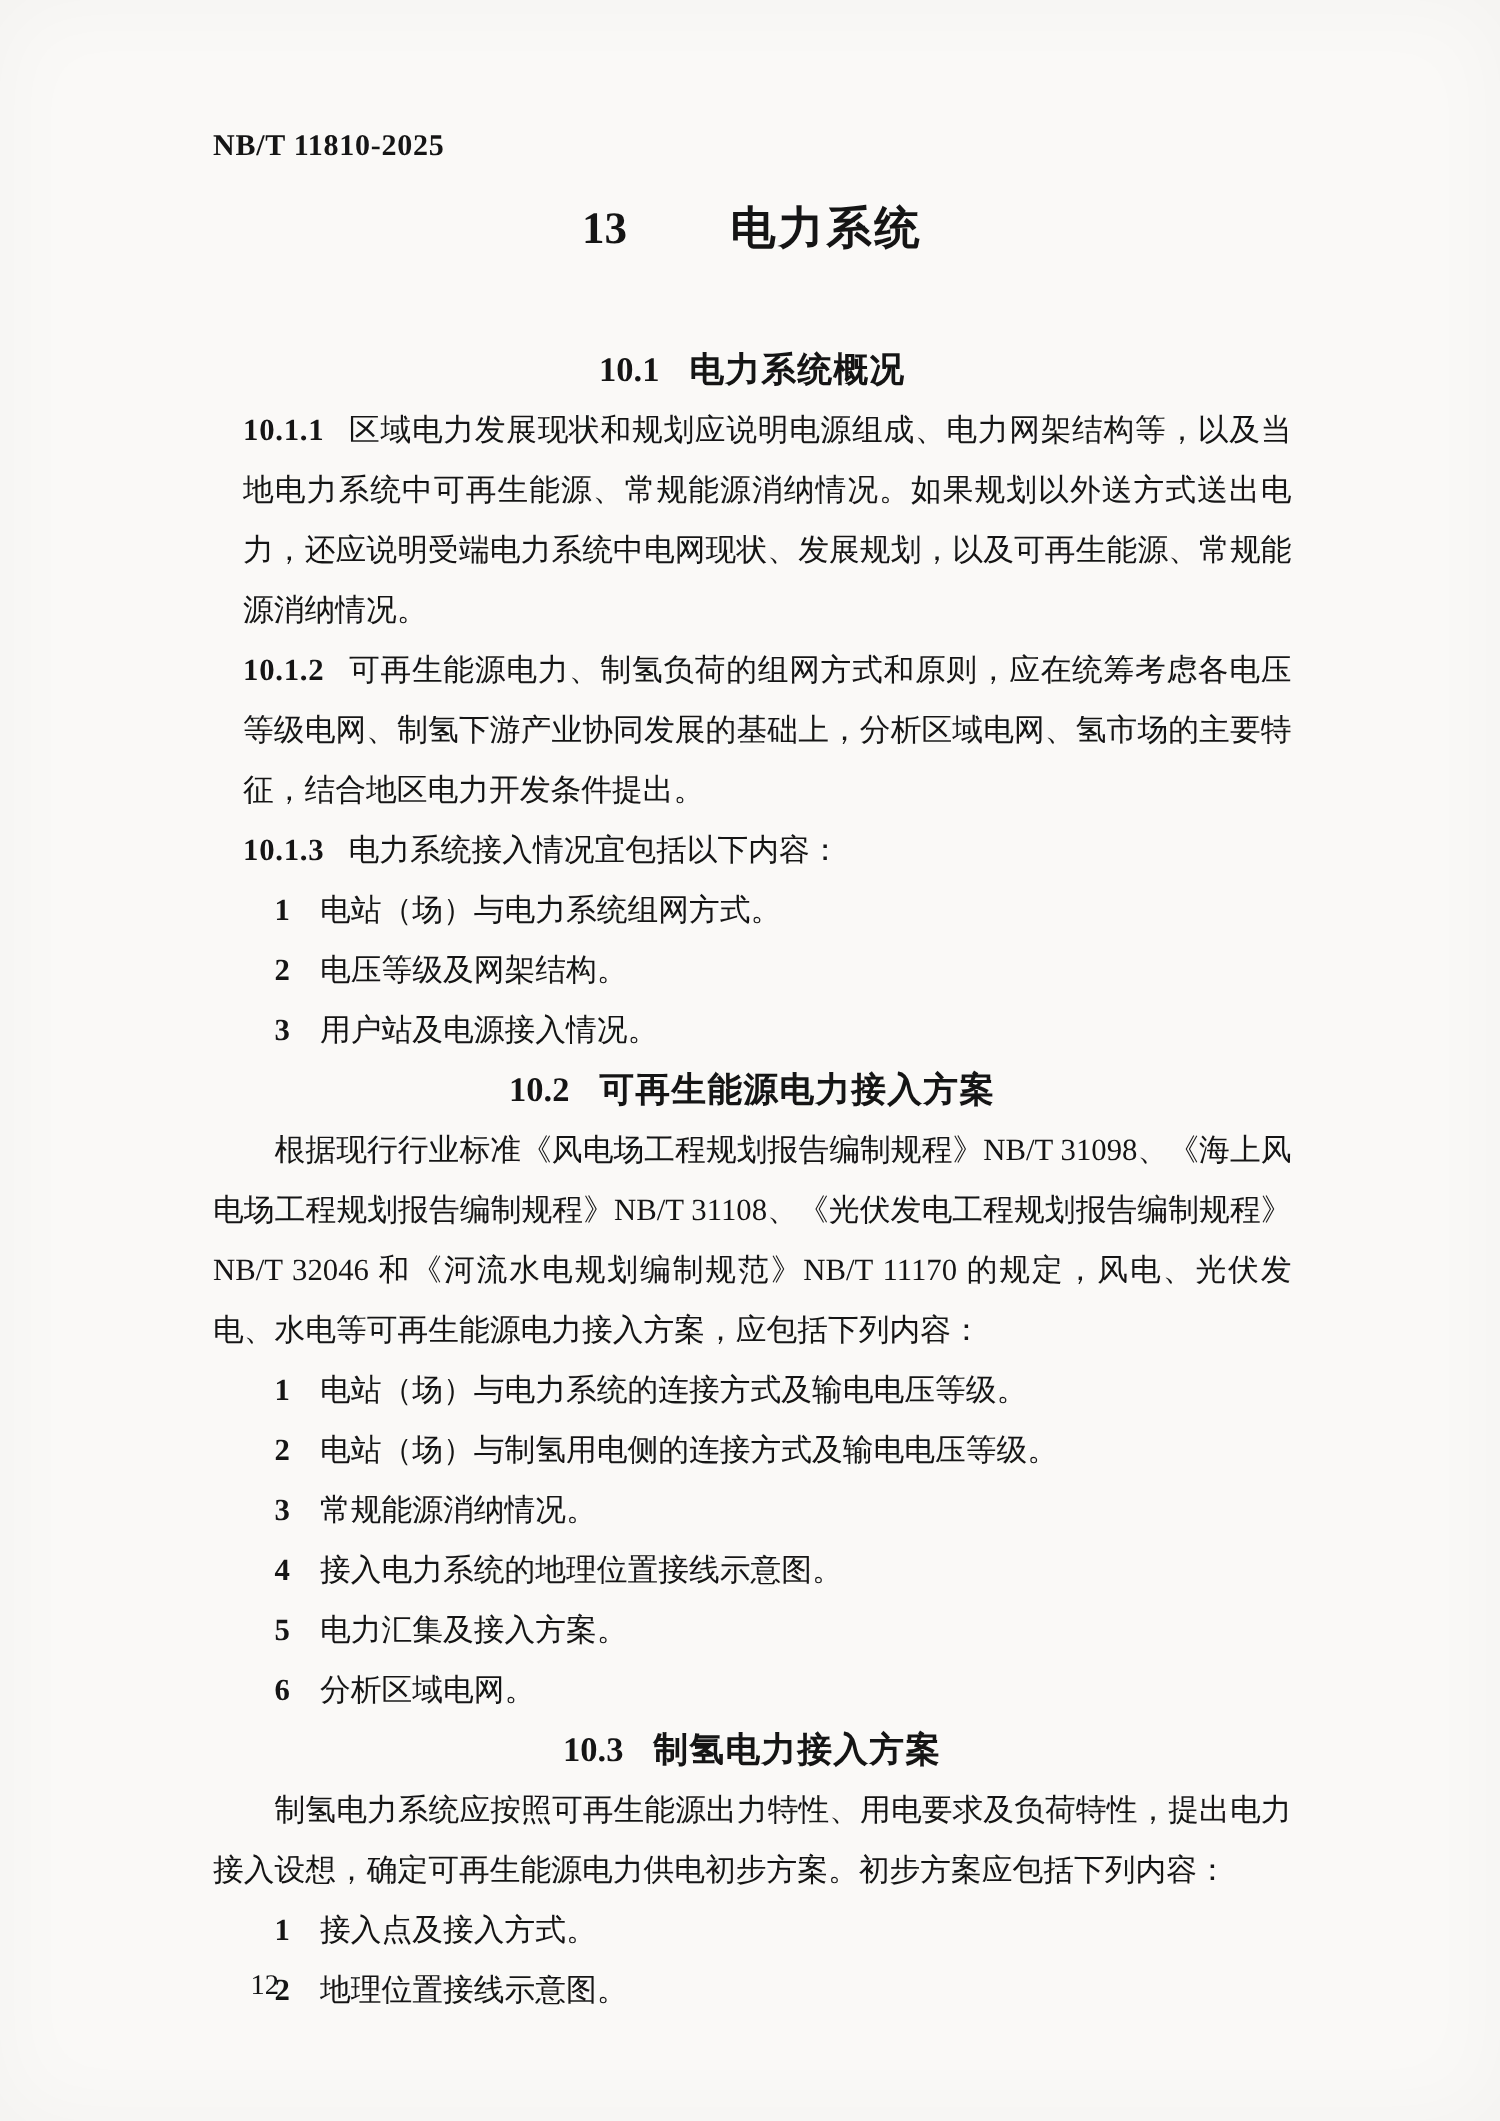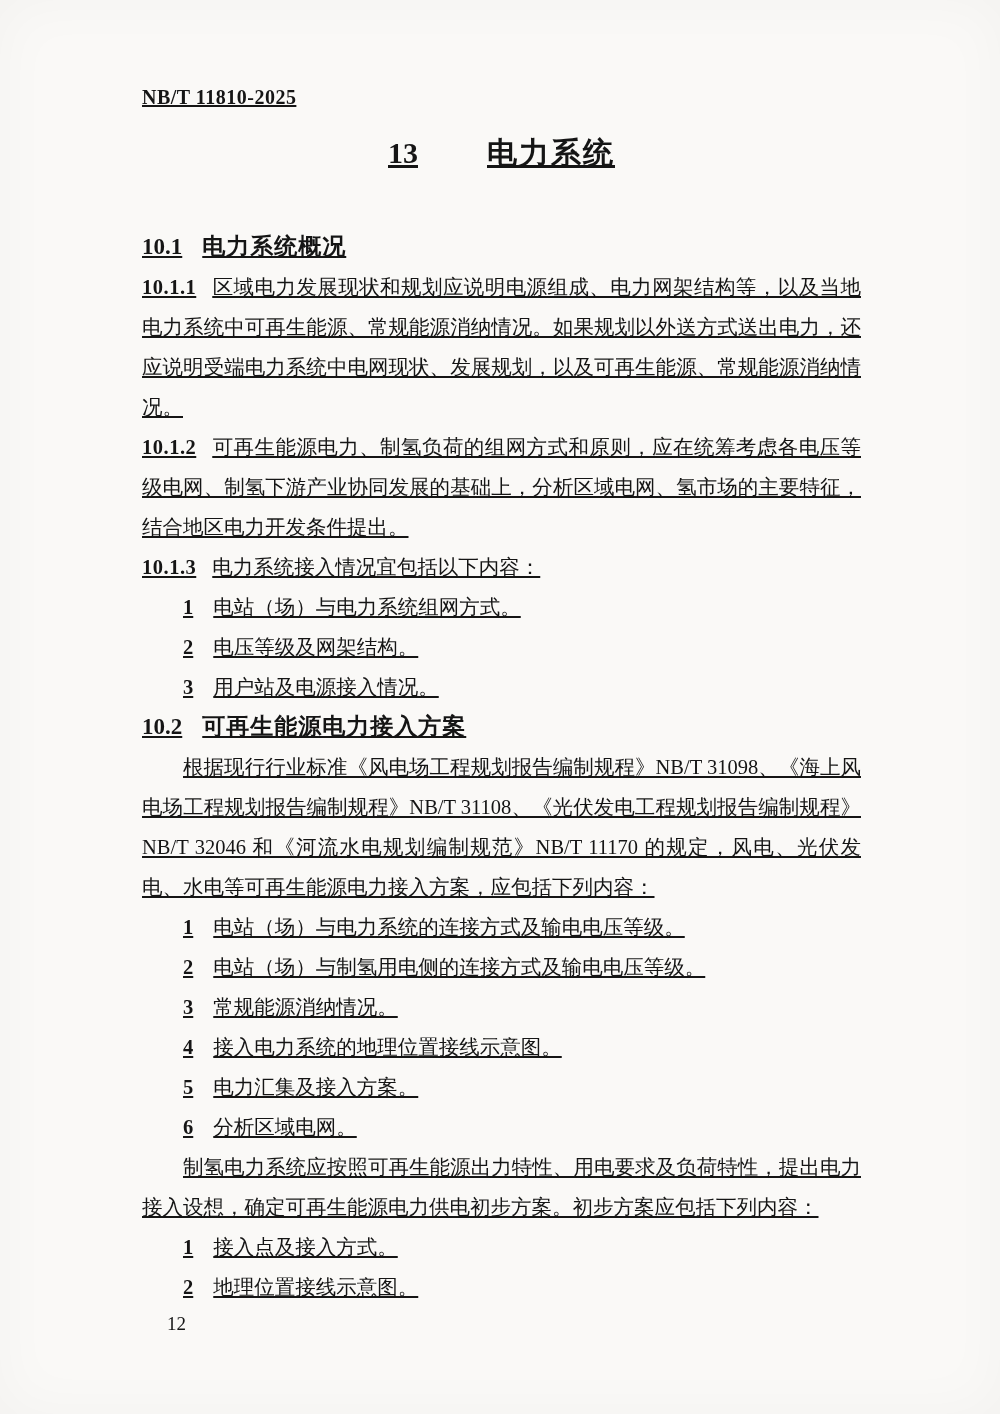--- a/index.html
+++ b/index.html
@@ -16,21 +16,20 @@
     background: #faf9f7;
     box-shadow: inset 0 0 60px rgba(0,0,0,0.03);
     color: #151515;
     overflow: hidden;
   }
   .content {
     position: absolute;
     left: 142px;
     width: 719px;
     top: 85px;
-    text-decoration: underline;
   }
   .doc-code {
     font-weight: bold;
     font-size: 20px;
     line-height: 24px;
     letter-spacing: 0.5px;
   }
   .chapter-title {
     margin-top: 26px;
     text-align: center;
@@ -39,30 +38,31 @@
     line-height: 36px;
   }
   .chapter-title .chapter-num { margin-right: 26px; }
   .chapter-title .chapter-name { letter-spacing: 2px; margin-left: 43px; }
   .body-flow {
     margin-top: 56px;
     font-size: 20.5px;
     line-height: 40px;
   }
   .section-heading {
-    text-align: left;
+    text-align: center;
     font-weight: bold;
     font-size: 23px;
     line-height: 40px;
   }
   .section-heading .sec-num { margin-right: 20px; }
   .section-heading .sec-title { letter-spacing: 1px; }
   .clause {
     text-align: justify;
     text-justify: inter-ideograph;
+    margin-left: 20px;
   }
   .clause-num {
     font-weight: bold;
     margin-right: 16px;
     letter-spacing: 0.5px;
   }
   .intro-para {
     text-align: justify;
     text-justify: inter-ideograph;
     text-indent: 2em;
@@ -142,20 +142,23 @@
       <div class="list-item">
         <span class="item-num">4</span><span>接入电力系统的地理位置接线示意图。</span>
       </div>
       <div class="list-item">
         <span class="item-num">5</span><span>电力汇集及接入方案。</span>
       </div>
       <div class="list-item">
         <span class="item-num">6</span><span>分析区域电网。</span>
       </div>
 
+      <div class="section-heading">
+        <span class="sec-num">10.3</span><span class="sec-title">制氢电力接入方案</span>
+      </div>
 
       <div class="intro-para">制氢电力系统应按照可再生能源出力特性、用电要求及负荷特性，提出电力接入设想，确定可再生能源电力供电初步方案。初步方案应包括下列内容：</div>
 
       <div class="list-item">
         <span class="item-num">1</span><span>接入点及接入方式。</span>
       </div>
       <div class="list-item">
         <span class="item-num">2</span><span>地理位置接线示意图。</span>
       </div>
 

